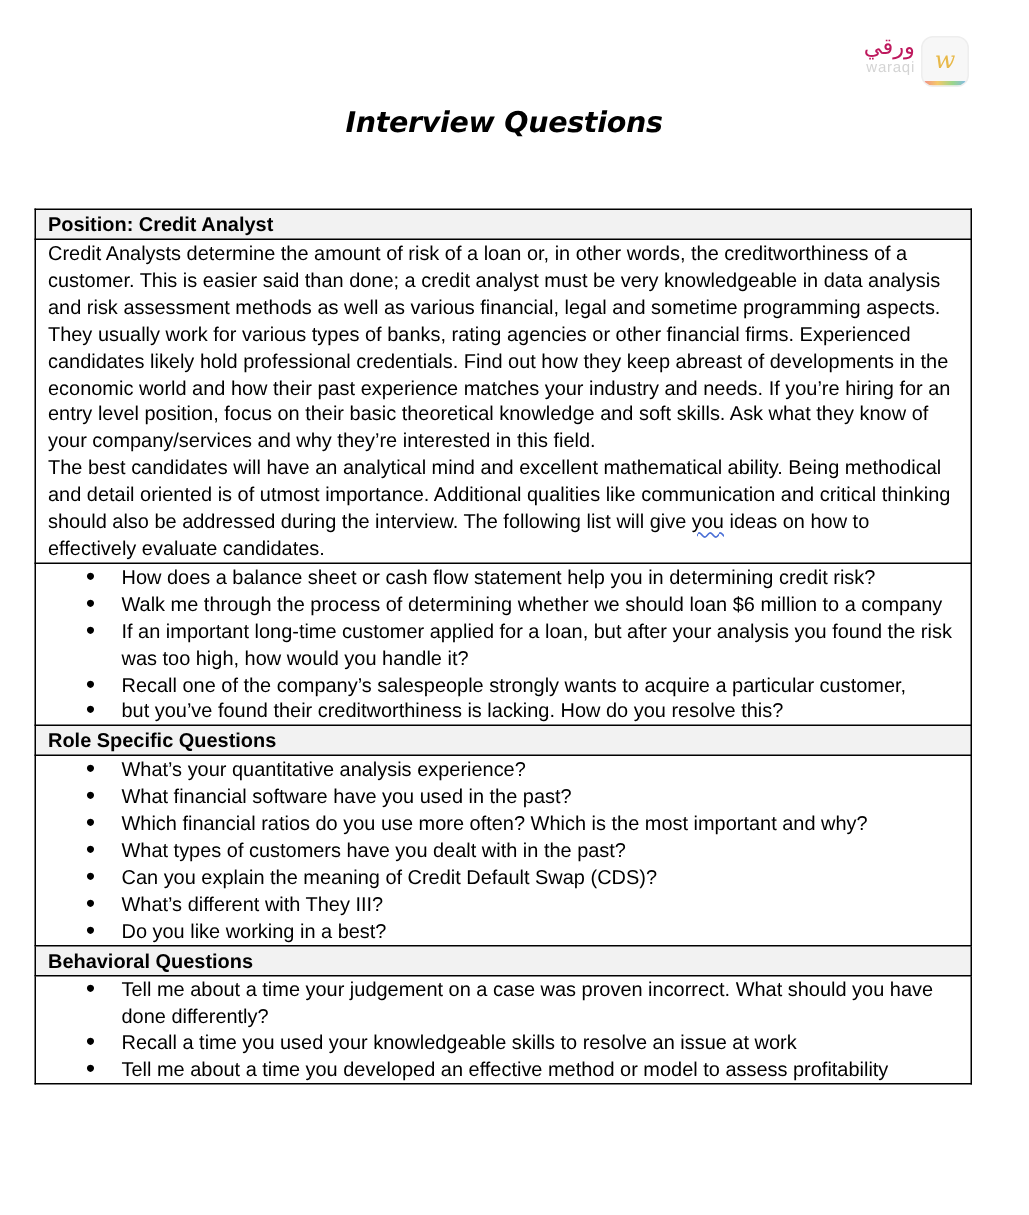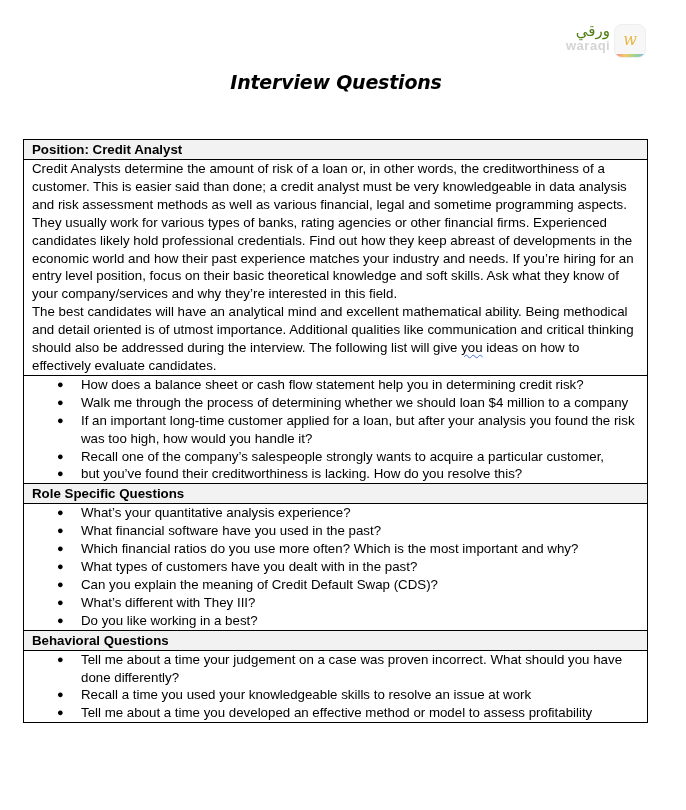--- a/index.html
+++ b/index.html
@@ -1,21 +1,21 @@
 <!DOCTYPE html>
 <html><head>
   <meta charset="utf-8">
   <style>
     html, body { margin: 0; padding: 0; background: #ffffff; }
     body { width: 686px; height: 810px; position: relative; overflow: hidden;
       font-family: "Liberation Sans", sans-serif; color: #000; }
     .logo { position: absolute; left: 566px; top: 22px; width: 82px; height: 40px; }
     .logo-text { position: absolute; left: 0; top: 0; width: 44px; text-align: right; }
-    .logo-ar { font-size: 15px; color: #4d7c0f; line-height: 18px; font-family: "DejaVu Sans", sans-serif; }
-    .logo-en { font-size: 13px; color: #d4d4d4; line-height: 12px; letter-spacing: 0.5px; font-weight: bold; }
+    .logo-ar { font-size: 15px; color: #be185d; line-height: 18px; font-family: "DejaVu Sans", sans-serif; }
+    .logo-en { font-size: 10px; color: #d4d4d4; line-height: 12px; letter-spacing: 0.5px; }
     .logo-icon { position: absolute; left: 48px; top: 2px; width: 32px; height: 34px; border-radius: 8px;
       background: #f7f7f7; border: 1px solid #eee; box-sizing: border-box; overflow: hidden; }
     .logo-icon .glyph { position: absolute; left: 0; right: 0; top: 5px; text-align: center;
       font-size: 16px; font-style: italic; color: #e8b94a; font-family: "DejaVu Serif", serif; }
     .logo-icon .bar { position: absolute; left: 0; right: 0; bottom: 0; height: 3px;
       background: linear-gradient(90deg, #f08a8a, #f5c86a, #9bd68a, #7fb7ef); }
     .title { position: absolute; left: 0; width: 672px; top: 71px; text-align: center;
       font-size: 19px; font-weight: bold; font-family: "DejaVu Sans", sans-serif; letter-spacing: -0.2px; font-style: italic; }
     .doc-table { position: absolute; left: 23px; top: 139px; width: 625px; border-collapse: collapse; }
     .doc-table td { border: 1px solid #000; padding: 0 8px; vertical-align: top; }
@@ -54,21 +54,21 @@
       <p>Credit Analysts determine the amount of risk of a loan or, in other words, the creditworthiness of a customer. This is easier said than done; a credit analyst must be very knowledgeable in data analysis and risk assessment methods as well as various financial, legal and sometime programming aspects.</p>
       <p>They usually work for various types of banks, rating agencies or other financial firms. Experienced candidates likely hold professional credentials. Find out how they keep abreast of developments in the economic world and how their past experience matches your industry and needs. If you’re hiring for an entry level position, focus on their basic theoretical knowledge and soft skills. Ask what they know of your company/services and why they’re interested in this field.</p>
       <p><span>The best candidates will have an analytical mind and excellent mathematical ability. Being methodical and detail oriented is of utmost importance. Additional qualities like communication and critical thinking should also be addressed during the interview. The following list will give </span><span class="squiggle">you</span><span> ideas on how to effectively evaluate candidates.</span></p>
     </td>
   </tr>
 
   <tr>
     <td>
       <ul class="qlist">
         <li><span class="bullet">●</span><span>How does a balance sheet or cash flow statement help you in determining credit risk?</span></li>
-        <li><span class="bullet">●</span><span>Walk me through the process of determining whether we should loan $4 million to a company</span></li>
+        <li><span class="bullet">●</span><span>Walk me through the process of determining whether we should loan $6 million to a company</span></li>
         <li><span class="bullet">●</span><span>If an important long-time customer applied for a loan, but after your analysis you found the risk was too high, how would you handle it?</span></li>
         <li><span class="bullet">●</span><span>Recall one of the company’s salespeople strongly wants to acquire a particular customer,</span></li>
         <li><span class="bullet">●</span><span>but you’ve found their creditworthiness is lacking. How do you resolve this?</span></li>
       </ul>
     </td>
   </tr>
 
   <tr>
     <td class="section-head">Role Specific Questions</td>
   </tr>

